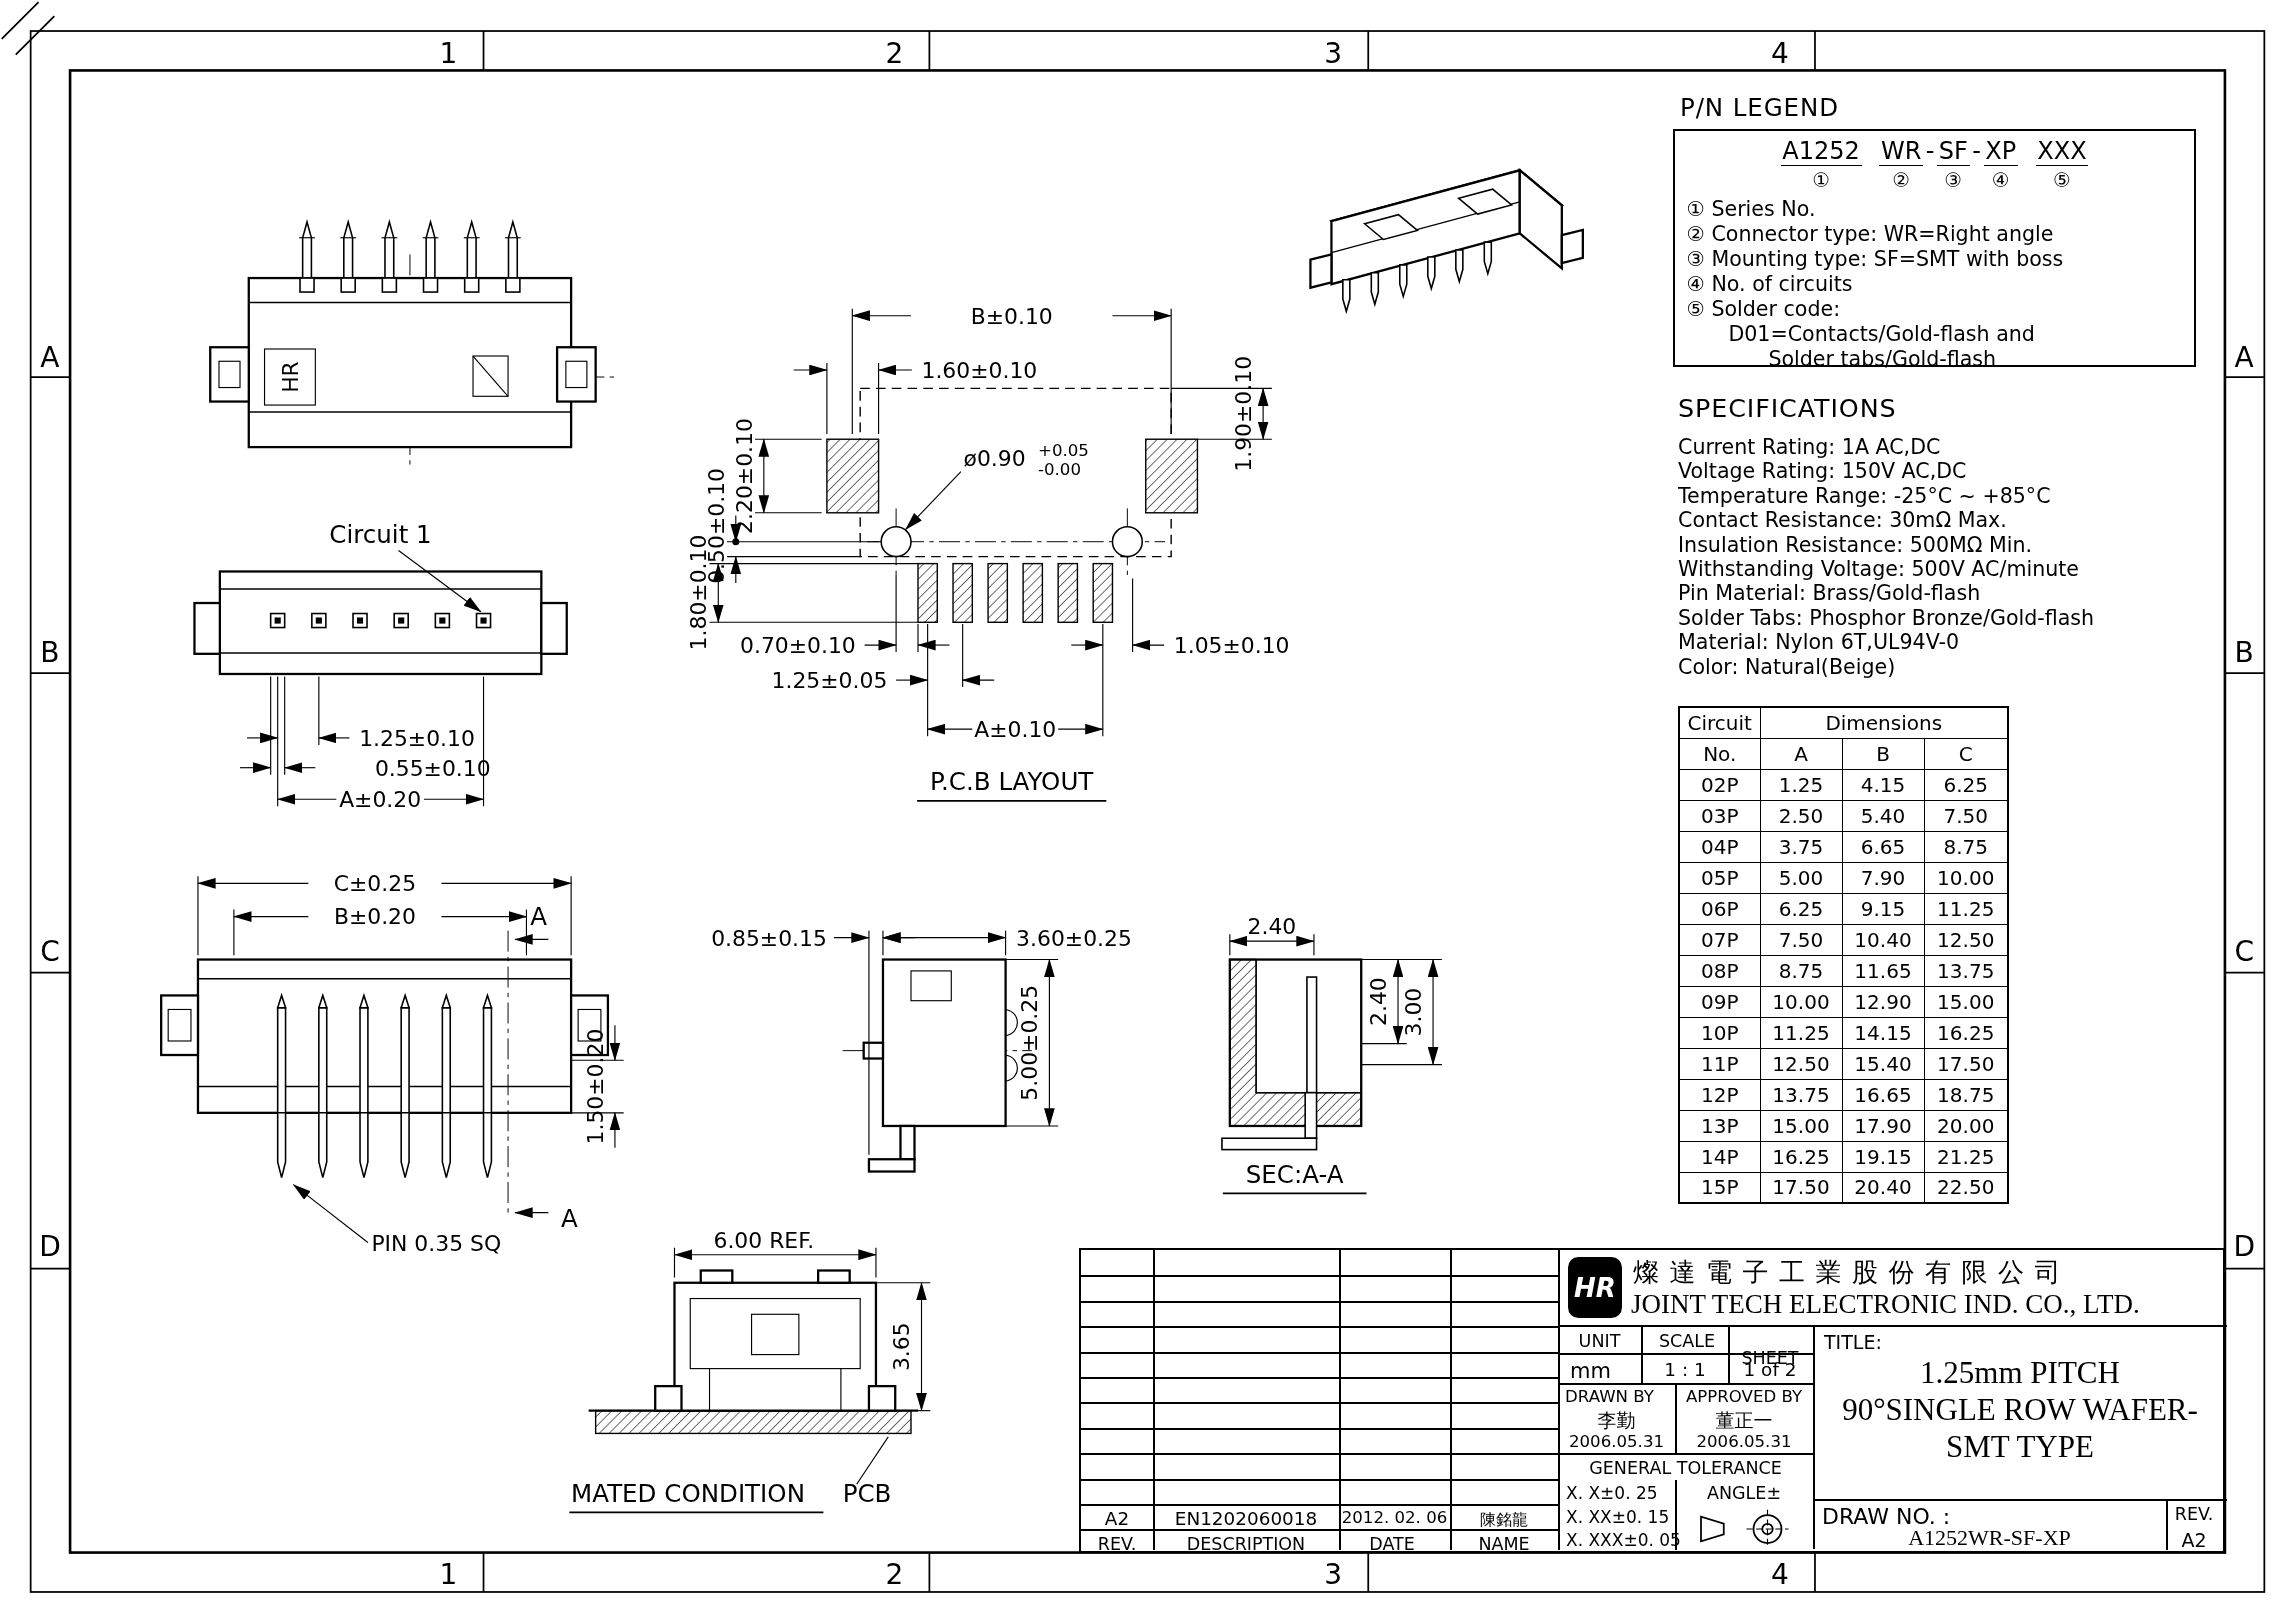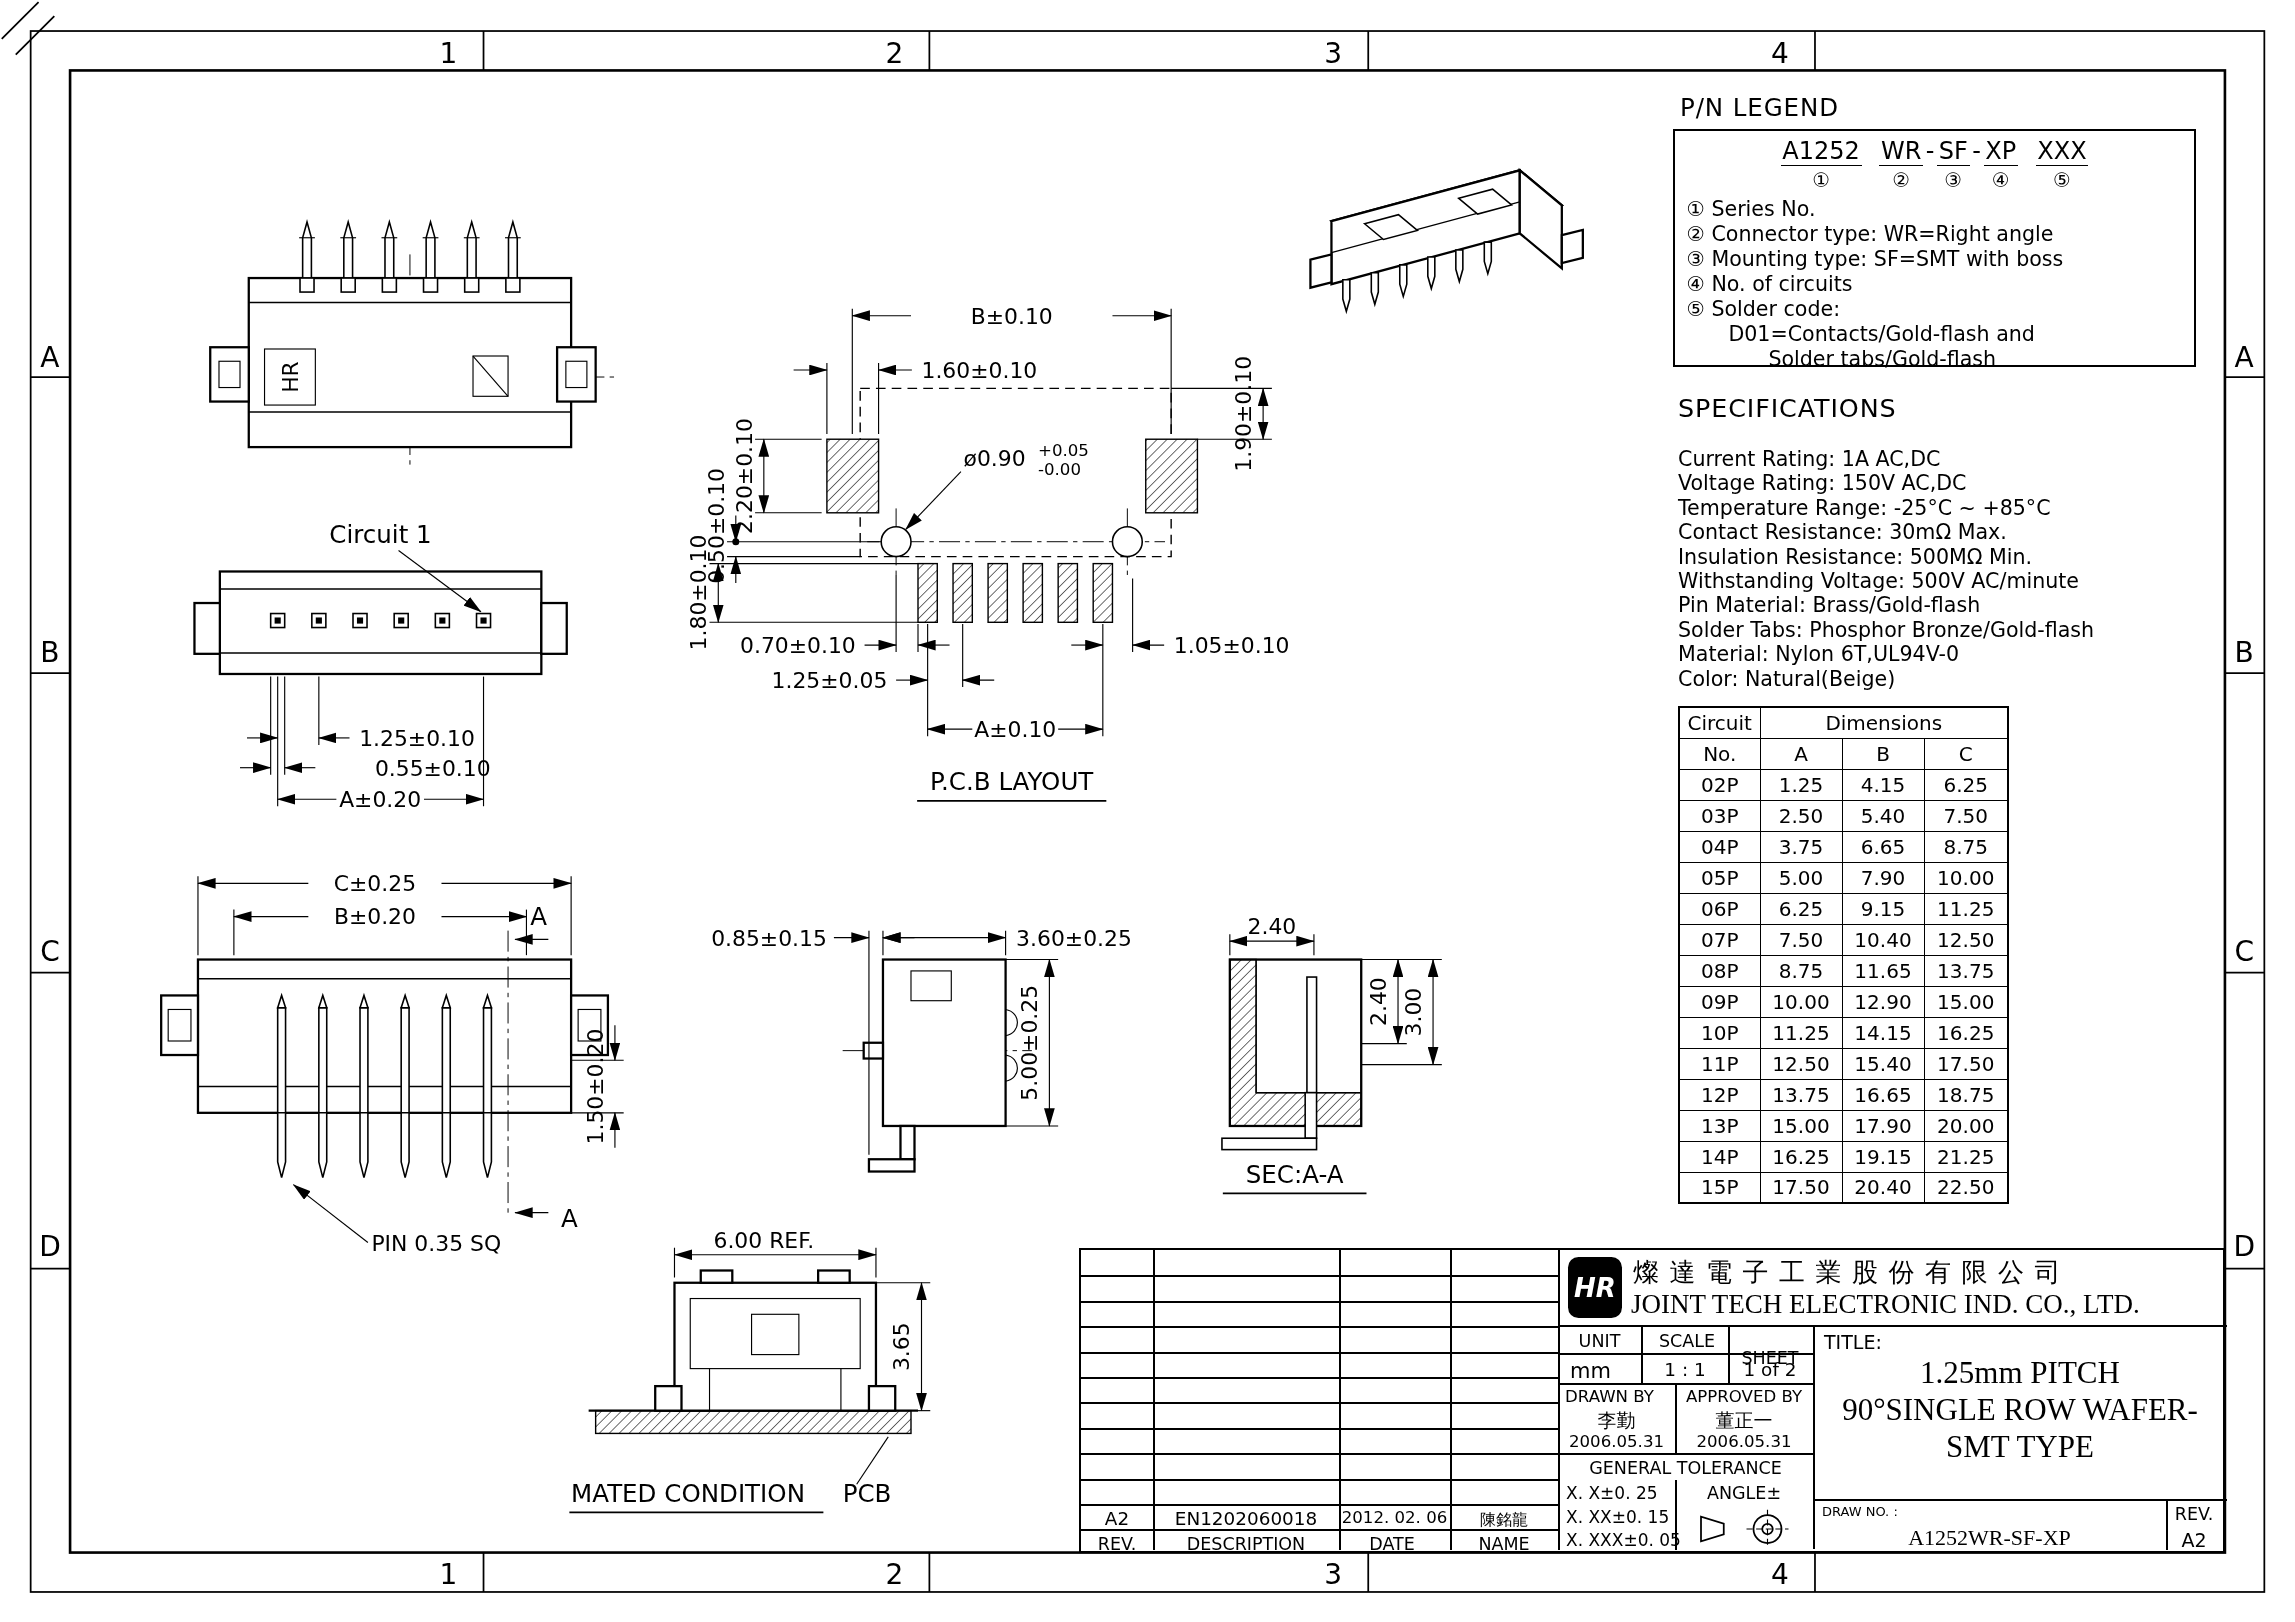--- a/index.html
+++ b/index.html
@@ -29,21 +29,21 @@
   .pn-row{display:flex;justify-content:center;align-items:flex-start;margin-top:7px;font-size:24px}
   .pn-col{display:flex;flex-direction:column;align-items:center}
   .pn-part{border-bottom:1.8px solid #000;line-height:1.12;padding:0 1.8px}
   .pn-mark{font-size:20px;margin-top:2.6px}
   .pn-dash{padding:0 2.6px;line-height:1.12}
   .pn-gap{width:17.5px}
   .pn-items{margin-top:4.4px;font-size:20.6px;line-height:25px;padding-left:11.4px}
   .ind1{padding-left:42px}
   .ind2{padding-left:82px}
   
-  .spec-title{font-size:25.4px;margin-bottom:24px;letter-spacing:0.9px}
+  .spec-title{font-size:25.4px;margin-bottom:12px;letter-spacing:0.9px}
   .spec-line{font-size:20.6px;line-height:24.4px;white-space:nowrap}
   
   table.dimtbl{border-collapse:collapse;border:2.2px solid #000;table-layout:fixed}
   table.dimtbl td{border:1.3px solid #000;height:31px;text-align:center;font-size:20px;padding:0;overflow:hidden}
   
   .tb{border:2.6px solid #000;background:#fff}
   .hl,.vl{position:absolute;background:#000}
   .hl{height:1.8px}
   .vl{width:1.8px}
   .tbt{position:absolute;white-space:nowrap}
@@ -622,20 +622,20 @@
     <line x1="84" y1="2" x2="84" y2="46" stroke="#000" stroke-width="1.3" stroke-dasharray="7 4"></line>
   </svg>
 
   <div class="vl" style="left:732px;top:75px;height:224px"></div>
   <div class="tbt" style="left:743px;top:81px;font-size:19px">TITLE:</div>
   <div class="tbt ctr serif" style="left:732px;top:105px;width:414px;font-size:31px">1.25mm PITCH</div>
   <div class="tbt ctr serif" style="left:732px;top:142px;width:414px;font-size:31px">90°SINGLE ROW WAFER-</div>
   <div class="tbt ctr serif" style="left:732px;top:179px;width:414px;font-size:31px">SMT TYPE</div>
   <div class="hl" style="left:732px;top:249px;width:414px"></div>
   <div class="vl" style="left:1085px;top:249px;height:51px"></div>
-  <div class="tbt" style="left:741px;top:254px;font-size:13px">DRAW NO. :</div>
+  <div class="tbt" style="left:741px;top:254px;font-size:22px">DRAW NO. :</div>
   <div class="tbt ctr serif" style="left:732px;top:275px;width:353px;font-size:22px">A1252WR-SF-XP</div>
   <div class="tbt ctr" style="left:1085px;top:254px;width:56px;font-size:17.5px">REV.</div>
   <div class="tbt ctr" style="left:1085px;top:279px;width:56px;font-size:19px">A2</div>
 </div>
 
 </div>
 
 
 </body></html>

